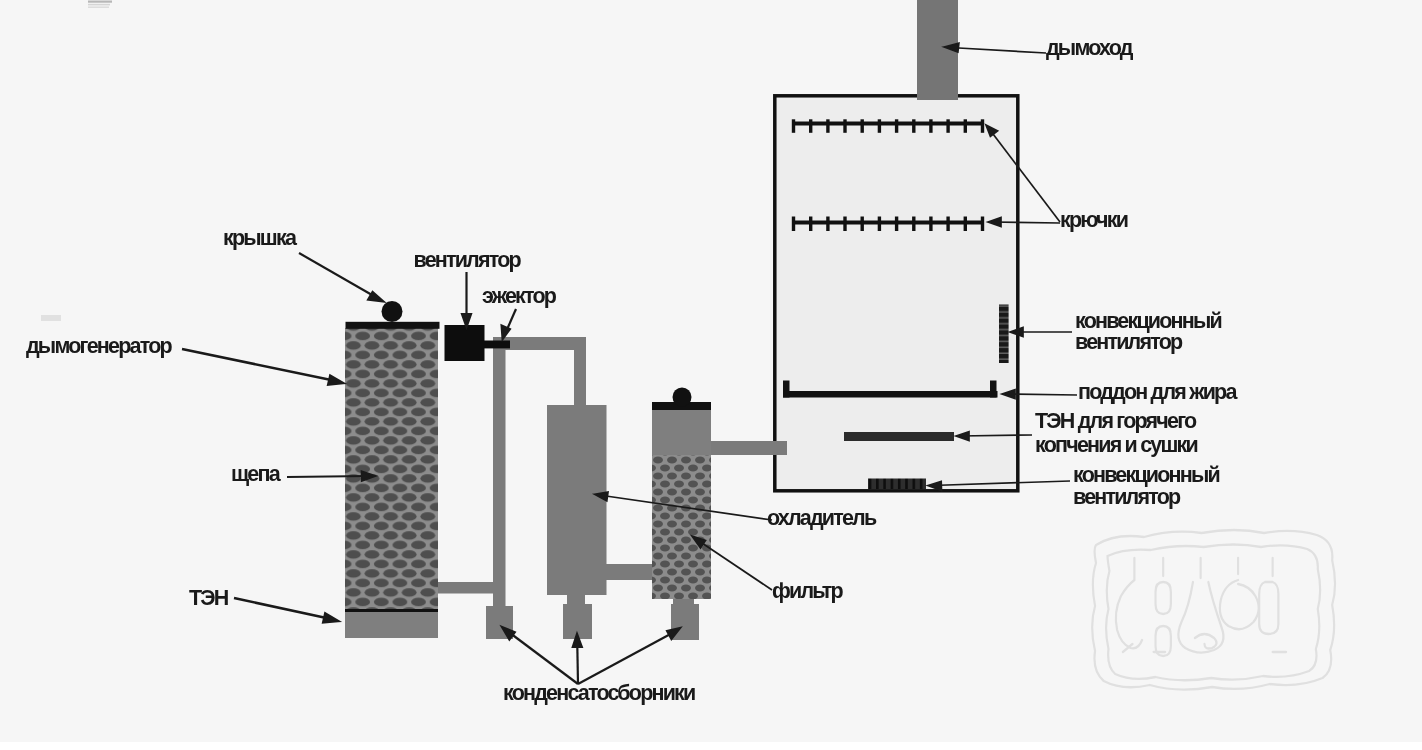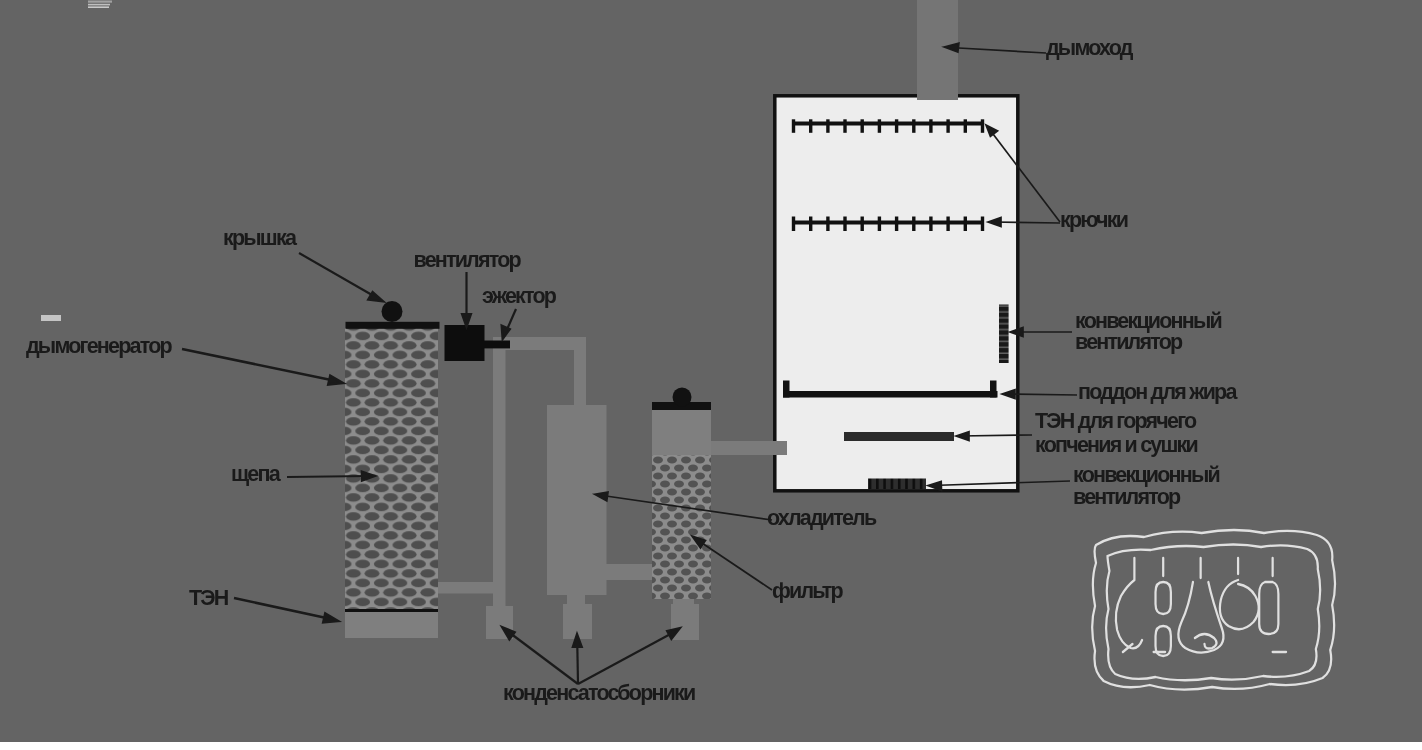--- a/index.html
+++ b/index.html
@@ -1,16 +1,16 @@
 <!DOCTYPE html>
 <html><head>
 <meta charset="utf-8">
 <style>
   html,body{margin:0;padding:0;background:#ffffff;}
-  #page{position:relative;width:1422px;height:742px;background:#15803d;overflow:hidden;filter:grayscale(1);
+  #page{position:relative;width:1422px;height:742px;background:#fef9c3;overflow:hidden;filter:grayscale(1);
         font-family:"Liberation Sans",sans-serif;}
   svg{position:absolute;left:0;top:0;}
   text{font-family:"Liberation Sans",sans-serif;font-weight:bold;fill:#1a1a1a;
        font-size:21.5px;letter-spacing:-1.8px;}
 </style>
 </head>
 <body>
 <div id="page">
 <svg width="1422" height="750" viewBox="0 0 1422 750">
 <defs>

